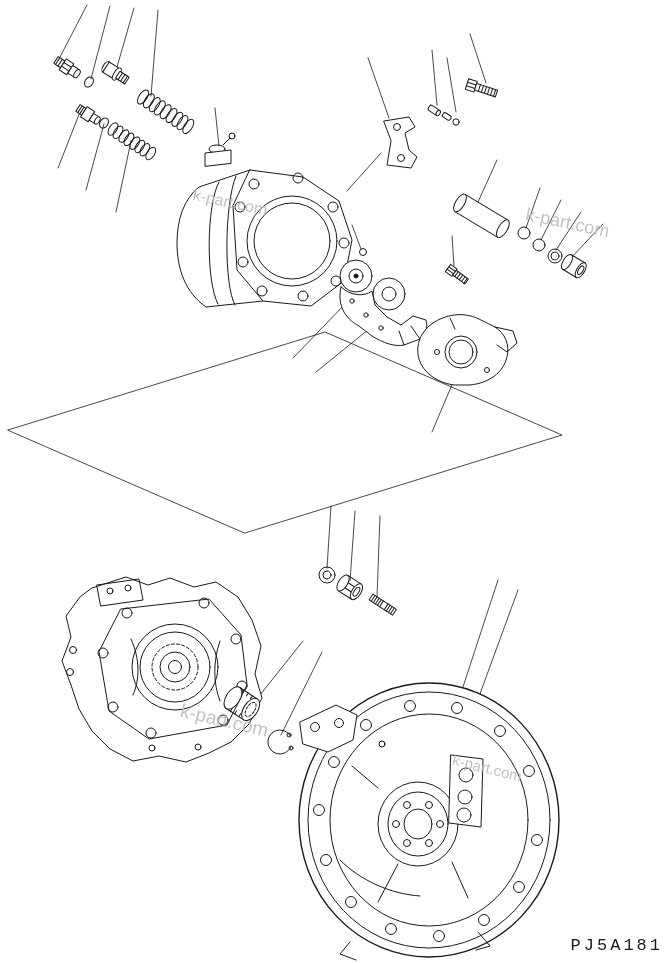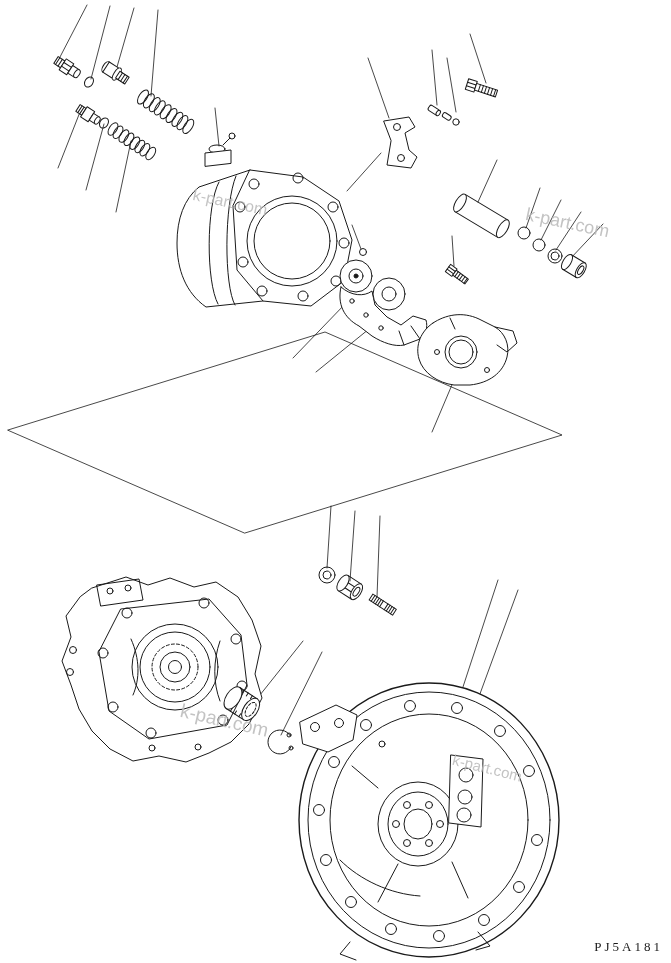--- a/index.html
+++ b/index.html
@@ -12,21 +12,21 @@
     position:absolute;color:#b9b9b9;opacity:.85;
     font-family:"Liberation Sans",sans-serif;
     transform-origin:left top;pointer-events:none;white-space:nowrap;
   }
   .wm1{left:195px;top:186px;font-size:16px;transform:rotate(12deg);}
   .wm2{left:528px;top:204px;font-size:18px;transform:rotate(12deg);}
   .wm3{left:183px;top:700px;font-size:19px;transform:rotate(13deg);}
   .wm4{left:455px;top:751px;font-size:15px;transform:rotate(14deg);}
   .code{
     position:absolute;right:8px;bottom:8px;color:#1a1a1a;
-    font-family:Liberation Serif, serif;font-size:13px;letter-spacing:3px;
+    font-family:Liberation Mono, monospace;font-size:17px;letter-spacing:3px;
   }
 </style>
 </head>
 <body>
 
 <div class="canvas">
 
 <svg width="671" height="963" viewBox="0 0 671 963">
 <defs>
   <g id="coil-l">

